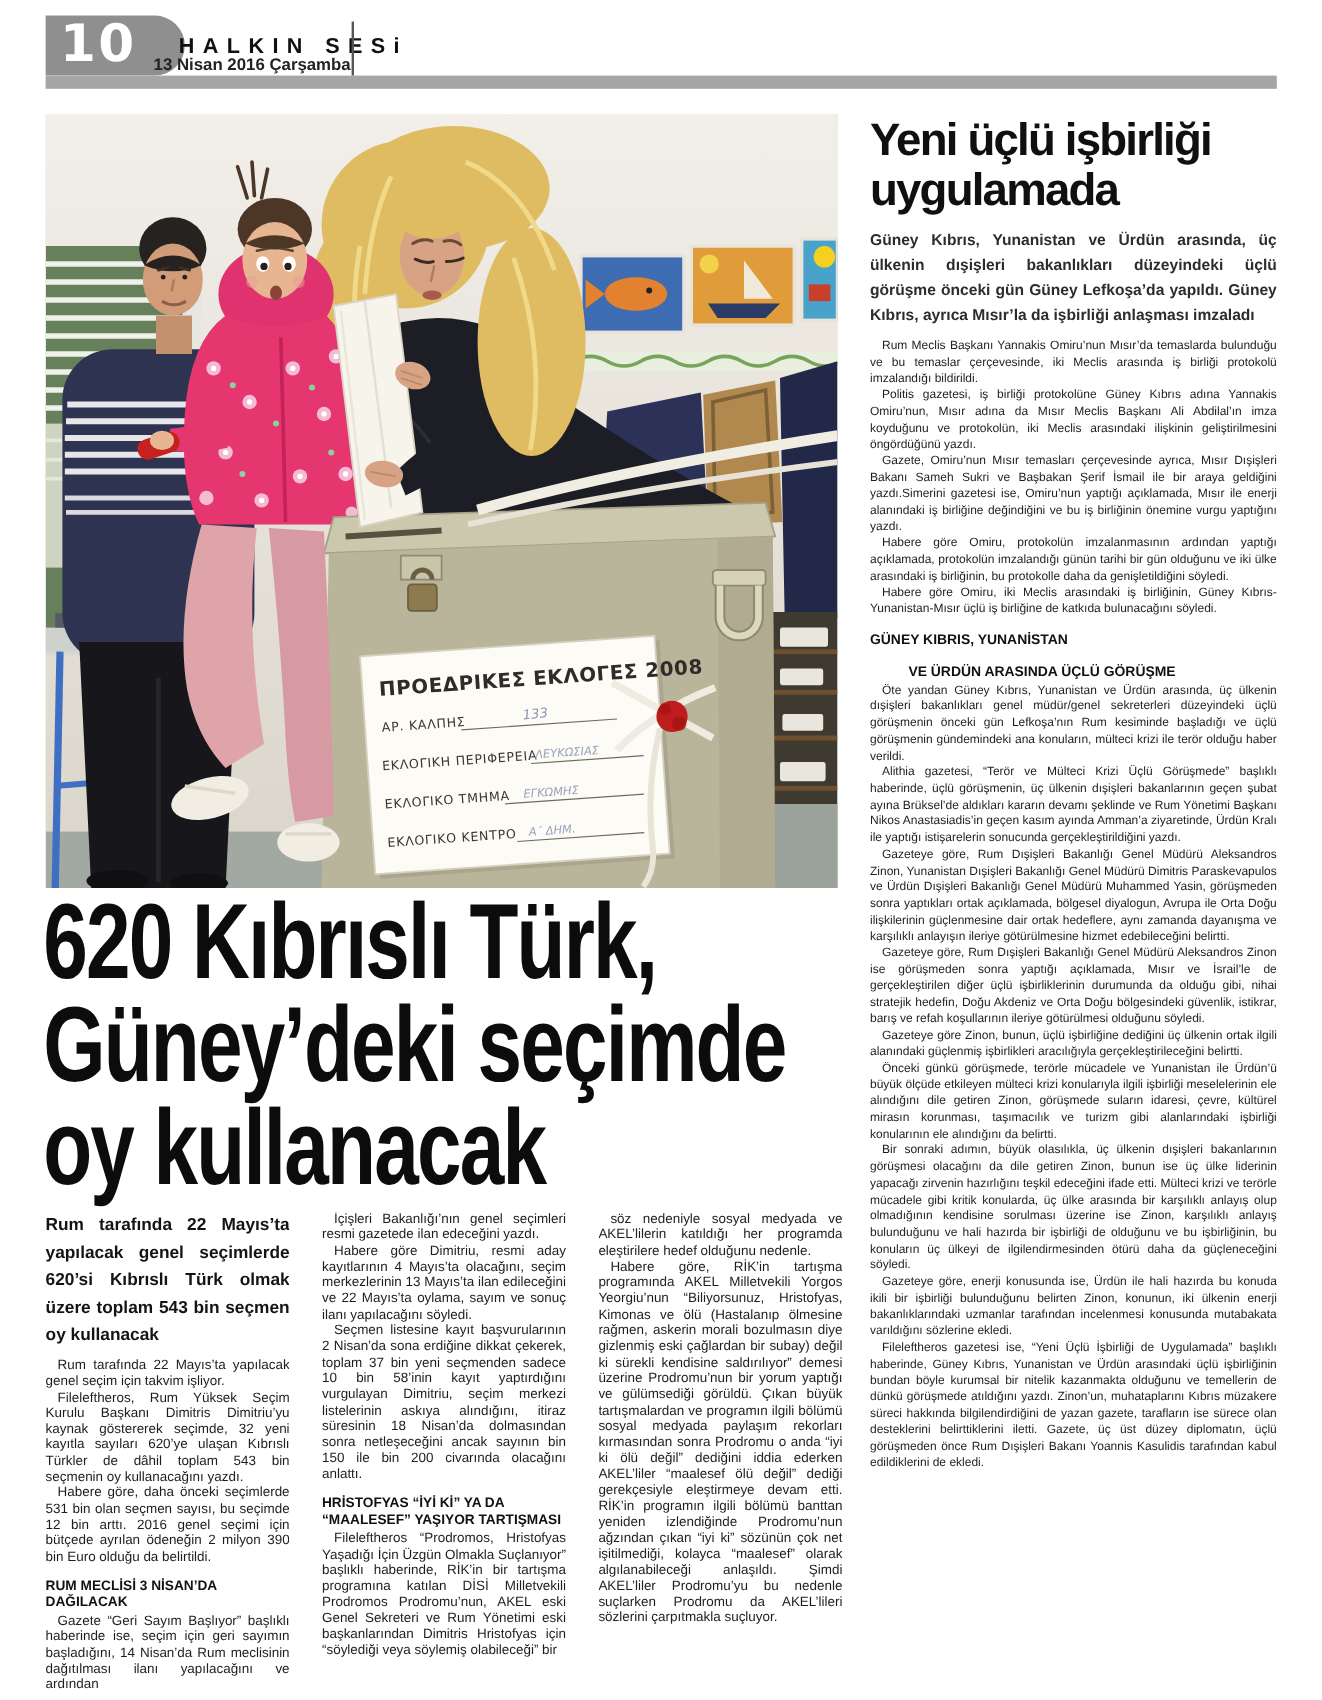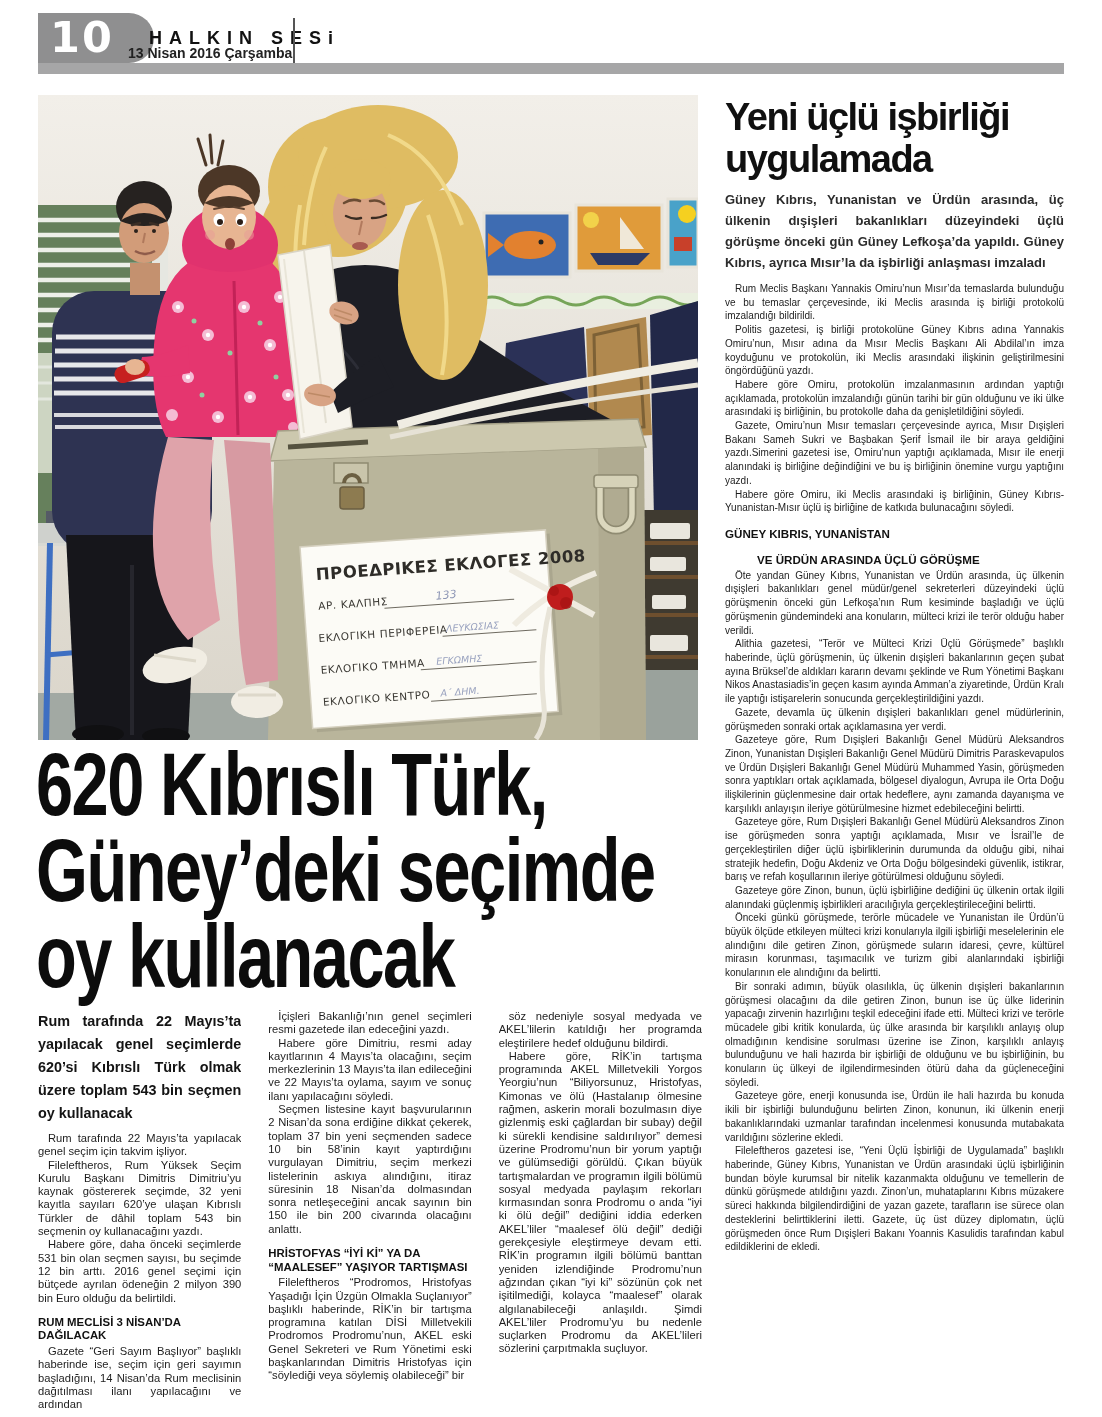--- a/index.html
+++ b/index.html
@@ -341,40 +341,39 @@
       <div>
           <p class="body-p">İçişleri Bakanlığı’nın genel seçimleri resmi gazetede ilan edeceğini yazdı.</p>
           <p class="body-p">Habere göre Dimitriu, resmi aday kayıtlarının 4 Mayıs’ta olacağını, seçim merkezlerinin 13 Mayıs’ta ilan edileceğini ve 22 Mayıs’ta oylama, sayım ve sonuç ilanı yapılacağını söyledi.</p>
           <p class="body-p">Seçmen listesine kayıt başvurularının 2 Nisan’da sona erdiğine dikkat çekerek, toplam 37 bin yeni seçmenden sadece 10 bin 58’inin kayıt yaptırdığını vurgulayan Dimitriu, seçim merkezi listelerinin askıya alındığını, itiraz süresinin 18 Nisan’da dolmasından sonra netleşeceğini ancak sayının bin 150 ile bin 200 civarında olacağını anlattı.</p>
           <h4 class="sec-head">HRİSTOFYAS “İYİ Kİ” YA DA “MAALESEF” YAŞIYOR TARTIŞMASI</h4>
           <p class="body-p">Fileleftheros “Prodromos, Hristofyas Yaşadığı İçin Üzgün Olmakla Suçlanıyor” başlıklı haberinde, RİK’in bir tartışma programına katılan DİSİ Milletvekili Prodromos Prodromu’nun, AKEL eski Genel Sekreteri ve Rum Yönetimi eski başkanlarından Dimitris Hristofyas için “söylediği veya söylemiş olabileceği” bir</p>
         </div>
     </div>
     <div class="col">
       <div>
-          <p class="body-p">söz nedeniyle sosyal medyada ve AKEL’lilerin katıldığı her programda eleştirilere hedef olduğunu bildirdi.</p>
+          <p class="body-p">söz nedeniyle sosyal medyada ve AKEL’lilerin katıldığı her programda eleştirilere hedef olduğunu nedenle.</p>
           <p class="body-p">Habere göre, RİK’in tartışma programında AKEL Milletvekili Yorgos Yeorgiu’nun “Biliyorsunuz, Hristofyas, Kimonas ve ölü (Hastalanıp ölmesine rağmen, askerin morali bozulmasın diye gizlenmiş eski çağlardan bir subay) değil ki sürekli kendisine saldırılıyor” demesi üzerine Prodromu’nun bir yorum yaptığı ve gülümsediği görüldü. Çıkan büyük tartışmalardan ve programın ilgili bölümü sosyal medyada paylaşım rekorları kırmasından sonra Prodromu o anda “iyi ki ölü değil” dediğini iddia ederken AKEL’liler “maalesef ölü değil” dediği gerekçesiyle eleştirmeye devam etti. RİK’in programın ilgili bölümü banttan yeniden izlendiğinde Prodromu’nun ağzından çıkan “iyi ki” sözünün çok net işitilmediği, kolayca “maalesef” olarak algılanabileceği anlaşıldı. Şimdi AKEL’liler Prodromu’yu bu nedenle suçlarken Prodromu da AKEL’lileri sözlerini çarpıtmakla suçluyor.</p>
         </div>
     </div>
   </div>
 
   <aside class="side">
     <h2 class="side-headline">Yeni üçlü işbirliği uygulamada</h2>
     <p class="side-subhead">Güney Kıbrıs, Yunanistan ve Ürdün arasında, üç ülkenin dışişleri bakanlıkları düzeyindeki üçlü görüşme önceki gün Güney Lefkoşa’da yapıldı. Güney Kıbrıs, ayrıca Mısır’la da işbirliği anlaşması imzaladı</p>
     <div class="side-body">
         <p class="body-p">Rum Meclis Başkanı Yannakis Omiru’nun Mısır’da temaslarda bulunduğu ve bu temaslar çerçevesinde, iki Meclis arasında iş birliği protokolü imzalandığı bildirildi.</p>
         <p class="body-p">Politis gazetesi, iş birliği protokolüne Güney Kıbrıs adına Yannakis Omiru’nun, Mısır adına da Mısır Meclis Başkanı Ali Abdilal’ın imza koyduğunu ve protokolün, iki Meclis arasındaki ilişkinin geliştirilmesini öngördüğünü yazdı.</p>
+        <p class="body-p">Gazete, Omiru’nun Mısır temasları çerçevesinde ayrıca, Mısır Dışişleri Bakanı Sameh Sukri ve Başbakan Şerif İsmail ile bir araya geldiğini yazdı.Simerini gazetesi ise, Omiru’nun yaptığı açıklamada, Mısır ile enerji alanındaki iş birliğine değindiğini ve bu iş birliğinin önemine vurgu yaptığını yazdı.</p>
         <p class="body-p">Habere göre Omiru, protokolün imzalanmasının ardından yaptığı açıklamada, protokolün imzalandığı günün tarihi bir gün olduğunu ve iki ülke arasındaki iş birliğinin, bu protokolle daha da genişletildiğini söyledi.</p>
-        <p class="body-p">Gazete, Omiru’nun Mısır temasları çerçevesinde ayrıca, Mısır Dışişleri Bakanı Sameh Sukri ve Başbakan Şerif İsmail ile bir araya geldiğini yazdı.Simerini gazetesi ise, Omiru’nun yaptığı açıklamada, Mısır ile enerji alanındaki iş birliğine değindiğini ve bu iş birliğinin önemine vurgu yaptığını yazdı.</p>
         <p class="body-p">Habere göre Omiru, iki Meclis arasındaki iş birliğinin, Güney Kıbrıs-Yunanistan-Mısır üçlü iş birliğine de katkıda bulunacağını söyledi.</p>
         <h4 class="sec-head">GÜNEY KIBRIS, YUNANİSTAN</h4>
         <h4 class="sec-head">VE ÜRDÜN ARASINDA ÜÇLÜ GÖRÜŞME</h4>
         <p class="body-p">Öte yandan Güney Kıbrıs, Yunanistan ve Ürdün arasında, üç ülkenin dışişleri bakanlıkları genel müdür/genel sekreterleri düzeyindeki üçlü görüşmenin önceki gün Lefkoşa’nın Rum kesiminde başladığı ve üçlü görüşmenin gündemindeki ana konuların, mülteci krizi ile terör olduğu haber verildi.</p>
         <p class="body-p">Alithia gazetesi, “Terör ve Mülteci Krizi Üçlü Görüşmede” başlıklı haberinde, üçlü görüşmenin, üç ülkenin dışişleri bakanlarının geçen şubat ayına Brüksel’de aldıkları kararın devamı şeklinde ve Rum Yönetimi Başkanı Nikos Anastasiadis’in geçen kasım ayında Amman’a ziyaretinde, Ürdün Kralı ile yaptığı istişarelerin sonucunda gerçekleştirildiğini yazdı.</p>
-        <p class="body-p">Gazete, devamla üç ülkenin dışişleri bakanlıkları genel müdürlerinin, görüşmeden sonraki ortak açıklamasına yer verdi.</p>
         <p class="body-p">Gazeteye göre, Rum Dışişleri Bakanlığı Genel Müdürü Aleksandros Zinon, Yunanistan Dışişleri Bakanlığı Genel Müdürü Dimitris Paraskevapulos ve Ürdün Dışişleri Bakanlığı Genel Müdürü Muhammed Yasin, görüşmeden sonra yaptıkları ortak açıklamada, bölgesel diyalogun, Avrupa ile Orta Doğu ilişkilerinin güçlenmesine dair ortak hedeflere, aynı zamanda dayanışma ve karşılıklı anlayışın ileriye götürülmesine hizmet edebileceğini belirtti.</p>
         <p class="body-p">Gazeteye göre, Rum Dışişleri Bakanlığı Genel Müdürü Aleksandros Zinon ise görüşmeden sonra yaptığı açıklamada, Mısır ve İsrail’le de gerçekleştirilen diğer üçlü işbirliklerinin durumunda da olduğu gibi, nihai stratejik hedefin, Doğu Akdeniz ve Orta Doğu bölgesindeki güvenlik, istikrar, barış ve refah koşullarının ileriye götürülmesi olduğunu söyledi.</p>
         <p class="body-p">Gazeteye göre Zinon, bunun, üçlü işbirliğine dediğini üç ülkenin ortak ilgili alanındaki güçlenmiş işbirlikleri aracılığıyla gerçekleştirileceğini belirtti.</p>
         <p class="body-p">Önceki günkü görüşmede, terörle mücadele ve Yunanistan ile Ürdün’ü büyük ölçüde etkileyen mülteci krizi konularıyla ilgili işbirliği meselelerinin ele alındığını dile getiren Zinon, görüşmede suların idaresi, çevre, kültürel mirasın korunması, taşımacılık ve turizm gibi alanlarındaki işbirliği konularının ele alındığını da belirtti.</p>
         <p class="body-p">Bir sonraki adımın, büyük olasılıkla, üç ülkenin dışişleri bakanlarının görüşmesi olacağını da dile getiren Zinon, bunun ise üç ülke liderinin yapacağı zirvenin hazırlığını teşkil edeceğini ifade etti. Mülteci krizi ve terörle mücadele gibi kritik konularda, üç ülke arasında bir karşılıklı anlayış olup olmadığının kendisine sorulması üzerine ise Zinon, karşılıklı anlayış bulunduğunu ve hali hazırda bir işbirliği de olduğunu ve bu işbirliğinin, bu konuların üç ülkeyi de ilgilendirmesinden ötürü daha da güçleneceğini söyledi.</p>
         <p class="body-p">Gazeteye göre, enerji konusunda ise, Ürdün ile hali hazırda bu konuda ikili bir işbirliği bulunduğunu belirten Zinon, konunun, iki ülkenin enerji bakanlıklarındaki uzmanlar tarafından incelenmesi konusunda mutabakata varıldığını sözlerine ekledi.</p>
         <p class="body-p">Fileleftheros gazetesi ise, “Yeni Üçlü İşbirliği de Uygulamada” başlıklı haberinde, Güney Kıbrıs, Yunanistan ve Ürdün arasındaki üçlü işbirliğinin bundan böyle kurumsal bir nitelik kazanmakta olduğunu ve temellerin de dünkü görüşmede atıldığını yazdı. Zinon’un, muhataplarını Kıbrıs müzakere süreci hakkında bilgilendirdiğini de yazan gazete, tarafların ise sürece olan desteklerini belirttiklerini iletti. Gazete, üç üst düzey diplomatın, üçlü görüşmeden önce Rum Dışişleri Bakanı Yoannis Kasulidis tarafından kabul edildiklerini de ekledi.</p>
       </div>
   </aside>
 

